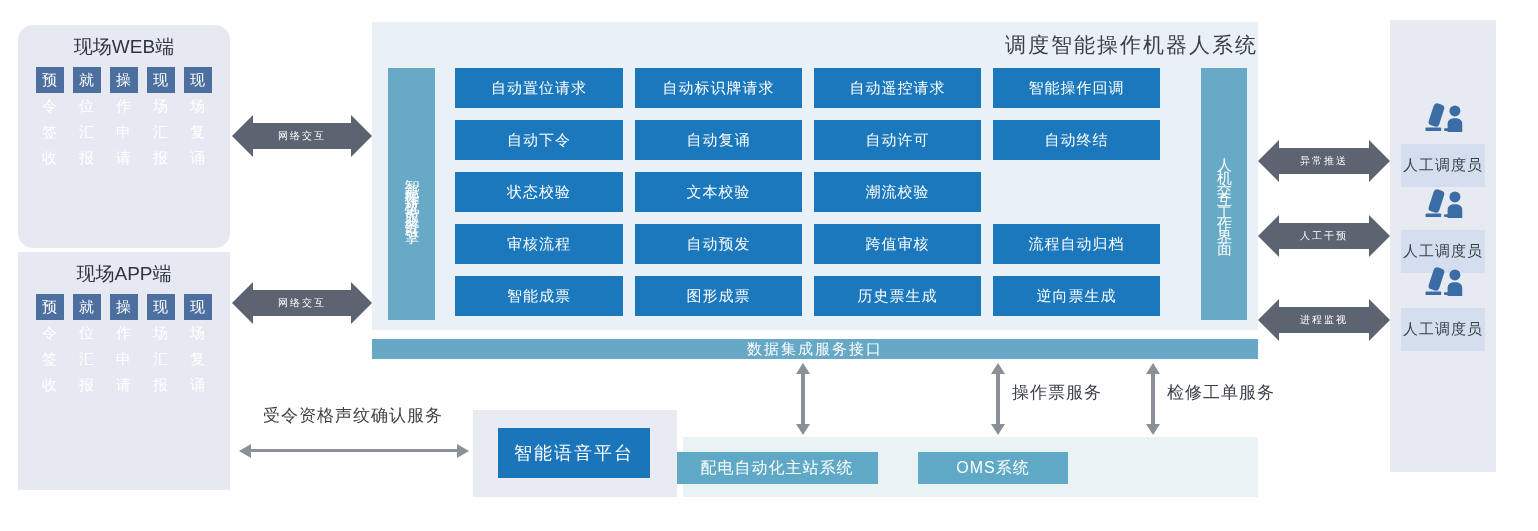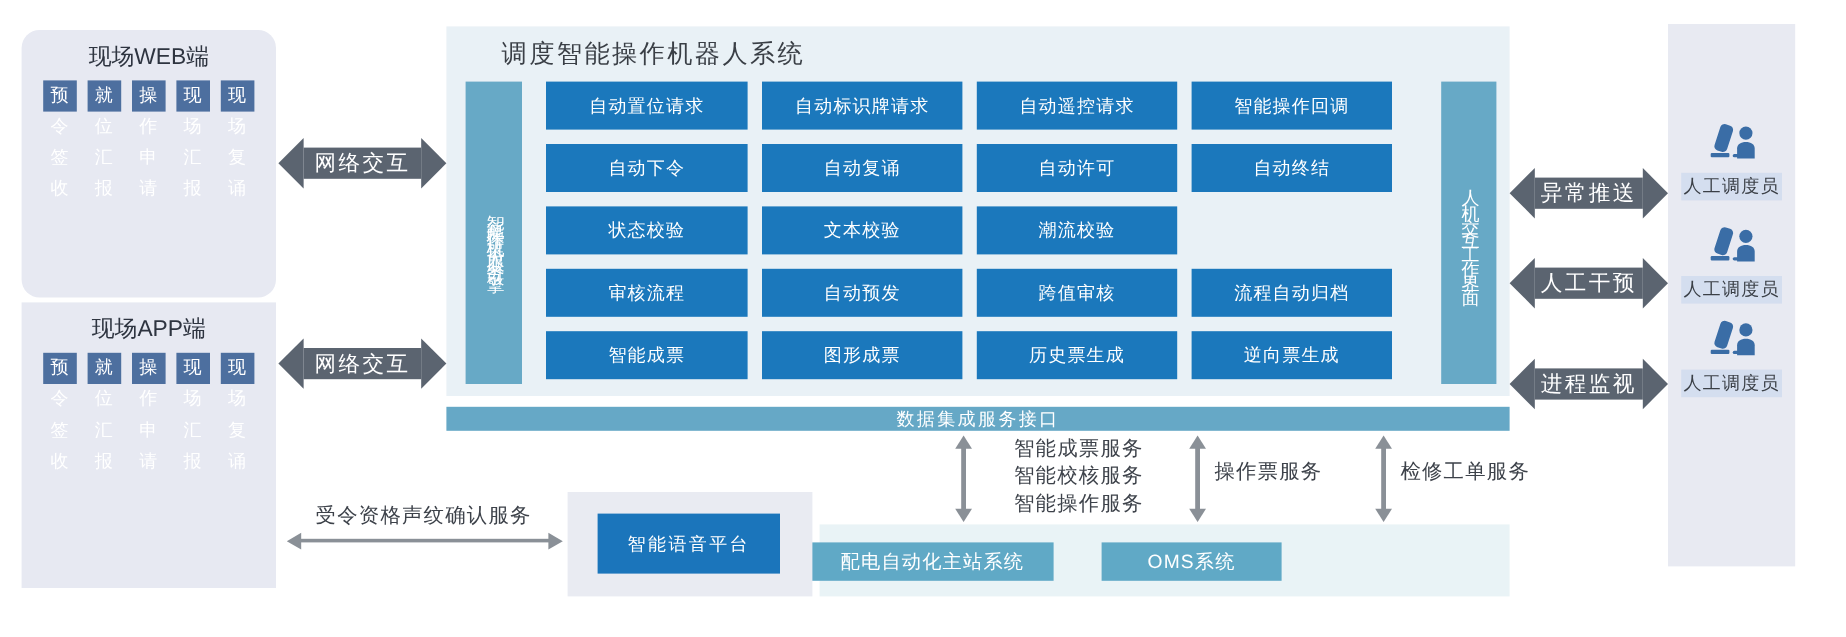--- a/index.html
+++ b/index.html
@@ -10,30 +10,30 @@
   
   .side-panel { position:absolute; background:#e7e9f2; }
   #panel-web { left:18px; top:25px; width:212px; height:223px;border-radius:15px; }
   #panel-app { left:18px; top:252px; width:212px; height:238px; }
   .side-title { text-align:center; font-size:19px; color:#2e3440; padding-top:9px; height:40px; }
   .side-items { display:flex; flex-direction:row; gap:9px; padding:2px 18px 0 18px; }
   .side-item { background:#4d6f9f; color:#fff; font-size:15px; height:26px; line-height:26px;
                text-align:center; letter-spacing:1px; }
 
   
-  .fat-arrow { position:absolute; height:26px; background:#5b6470; color:#fff; font-size:18px;
+  .fat-arrow { position:absolute; height:26px; background:#5b6470; color:#fff; font-size:10px;
                display:flex; align-items:center; justify-content:center; letter-spacing:2px; z-index:3; }
   .fat-arrow::before, .fat-arrow::after { content:""; position:absolute; top:50%; width:0; height:0;
                transform:translateY(-50%); border-top:21px solid transparent; border-bottom:21px solid transparent; }
   .fat-arrow::before { left:-21px; border-right:21px solid #5b6470; }
   .fat-arrow::after  { right:-21px; border-left:21px solid #5b6470; }
 
   
   #main-panel { position:absolute; left:372px; top:22px; width:886px; height:308px; background:#e9f1f6; }
-  #main-title { position:absolute; left:372px; top:31px; width:886px; text-align:left;
+  #main-title { position:absolute; left:372px; top:31px; width:886px; text-align:right;
                 font-size:21px; color:#3a3f46; letter-spacing:2px;padding-left:46px; }
   .v-bar { position:absolute; background:#67a9c6; color:#fff; font-size:15px;
            writing-mode:vertical-rl; text-orientation:upright;
            display:flex; align-items:center; justify-content:center; }
   #engine-bar { left:388px; top:68px; width:47px; height:252px; letter-spacing:5px; }
   #hmi-bar    { left:1201px; top:68px; width:46px; height:252px; letter-spacing:12px; }
 
   #module-grid { position:absolute; left:455px; top:68px; display:grid;
                  grid-template-columns:168px 167px 167px 167px;
                  grid-template-rows:repeat(5,40px); column-gap:18px; row-gap:11px;gap:12px; }
@@ -60,39 +60,39 @@
   #ext-panel { position:absolute; left:683px; top:437px; width:575px; height:60px; background:#e9f3f6; }
   .ext-btn { position:absolute; top:452px; height:32px; background:#60a9c6; color:#fff; font-size:16px;
              letter-spacing:1px; display:flex; align-items:center; justify-content:center; }
   #ext-1 { left:676px;  width:202px; }
   #ext-2 { left:918px;  width:150px; }
   #ext-3 { left:1087px; width:152px; }
 
   
   #voice-panel { position:absolute; left:473px; top:410px; width:204px; height:87px; background:#e9ebf2; }
   #voice-btn { position:absolute; left:498px; top:428px; width:152px; height:50px; background:#1b75bb;
-               color:#fff; font-size:15px; letter-spacing:2px;
+               color:#fff; font-size:18px; letter-spacing:2px;
                display:flex; align-items:center; justify-content:center; }
   #voice-service { position:absolute; left:238px; top:404px; width:230px; text-align:center;
-                   font-size:17px; color:#3d424a; letter-spacing:1px;margin-top:14px; }
+                   font-size:17px; color:#3d424a; letter-spacing:1px; }
 
   
   .h-thin { position:absolute; height:3px; background:#8a9097; }
   .h-thin::before, .h-thin::after { content:""; position:absolute; top:50%; transform:translateY(-50%);
               width:0; height:0; border-top:7px solid transparent; border-bottom:7px solid transparent; }
   .h-thin::before { left:-11px; border-right:12px solid #8a9097; }
   .h-thin::after  { right:-11px; border-left:12px solid #8a9097; }
   #voice-arrow { left:250px; top:449px; width:208px; }
 
   
   #dispatcher-panel { position:absolute; left:1390px; top:20px; width:106px; height:452px; background:#e8eaf2; }
   .dispatcher { position:absolute; left:1390px; width:106px; display:flex; flex-direction:column;
                 align-items:center; }
   .dispatcher .label { margin-top:4px; font-size:15px; color:#3a3f46; background:rgba(188,208,234,0.45);
-                padding:2px 2px; letter-spacing:1px; }
+                padding:12px 2px; letter-spacing:1px; }
   #disp-1 { top:102px; } #disp-2 { top:188px; } #disp-3 { top:266px; }
 </style>
 </head>
 <body>
 
 <div class="page">
 
   <div class="side-panel" id="panel-web">
     <div class="side-title">现场WEB端</div>
     <div class="side-items">
@@ -145,25 +145,20 @@
     <div class="module">历史票生成</div>
     <div class="module">逆向票生成</div>
   </div>
 
   <div id="data-bus">数据集成服务接口</div>
 
   <div class="v-arrow" style="left:801px; top:373px; height:52px;"></div>
   <div class="v-arrow" style="left:996px; top:373px; height:52px;"></div>
   <div class="v-arrow" style="left:1151px; top:373px; height:52px;"></div>
 
-  <div class="svc-label" id="smart-services">
-    <div>智能成票服务</div>
-    <div>智能校核服务</div>
-    <div>智能操作服务</div>
-  </div>
   <div class="svc-label" style="left:1012px; top:381px;">操作票服务</div>
   <div class="svc-label" style="left:1167px; top:381px;">检修工单服务</div>
 
   <div id="ext-panel"></div>
   <div class="ext-btn" id="ext-1">配电自动化主站系统</div>
   <div class="ext-btn" id="ext-2">OMS系统</div>
 
   <div id="voice-service">受令资格声纹确认服务</div>
   <div class="h-thin" id="voice-arrow"></div>
   <div id="voice-panel"></div>

